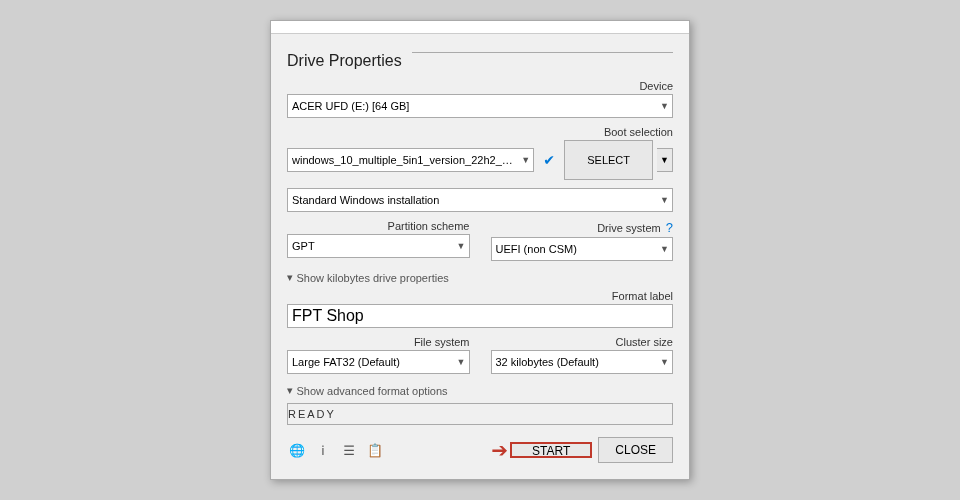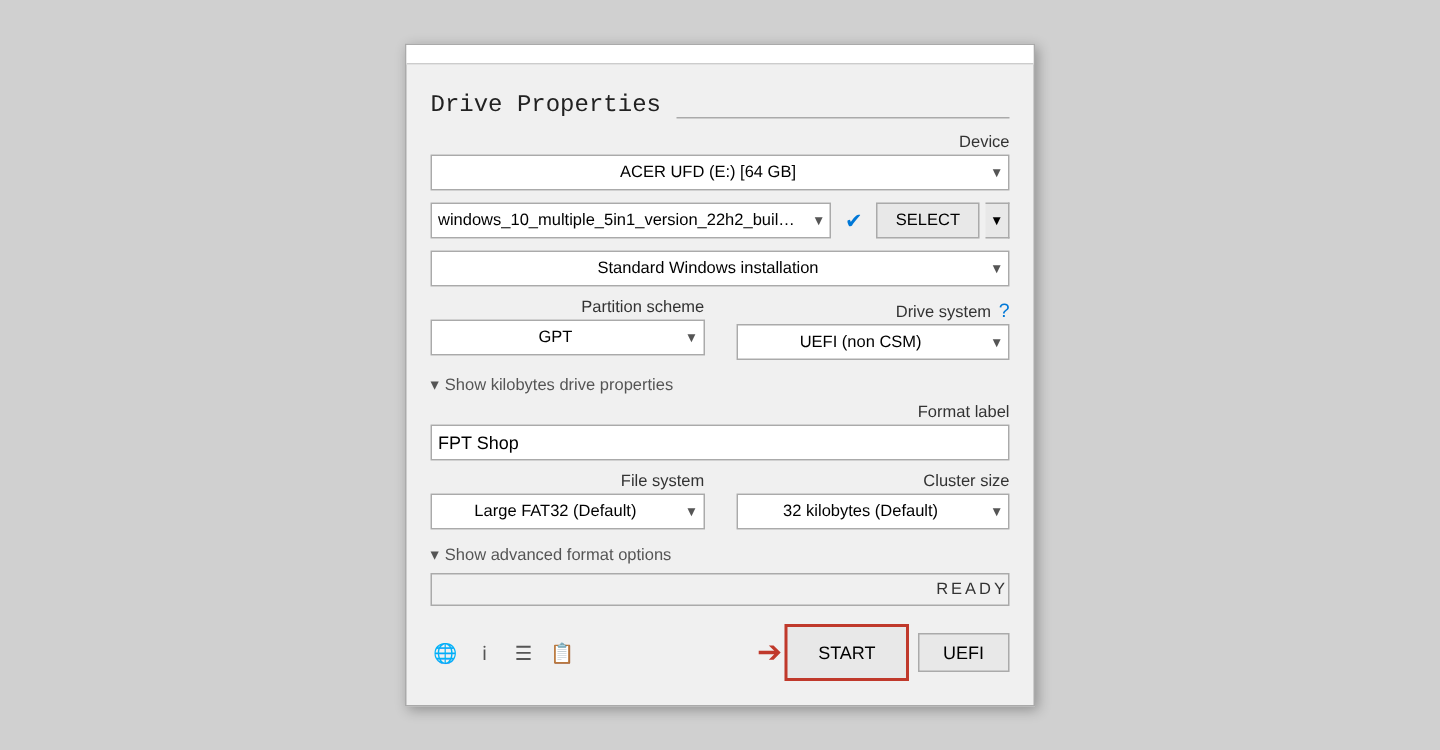--- a/index.html
+++ b/index.html
@@ -26,24 +26,23 @@
       display: flex;
       align-items: center;
       padding: 6px 8px;
       justify-content: space-between;
     }
     .content {
       padding: 12px 16px;
     }
     .section-header {
       display: flex;
-      align-items: flex-end;
+      align-items: flex-start;
       margin-bottom: 10px;
       margin-top: 6px;
-      font-family: Liberation Mono, monospace;
     }
     .section-title {
       font-size: 16px;
       font-weight: 400;
       color: #222;
       white-space: nowrap;
       margin-right: 10px;
     }
     .section-line {
       flex: 1;
@@ -66,38 +65,37 @@
     .select-ctrl {
       width: 100%;
       height: 24px;
       border: 1px solid #aaa;
       background: #fff;
       padding: 0 20px 0 4px;
       font-size: 11px;
       appearance: none;
       cursor: pointer;
       color: #000;
-      text-align: center;
     }
     .select-arrow {
       position: absolute;
       right: 4px;
       top: 50%;
       transform: translateY(-50%);
       pointer-events: none;
       font-size: 9px;
       color: #555;
     }
     .input-ctrl {
       width: 100%;
       height: 24px;
       border: 1px solid #aaa;
       background: #fff;
       padding: 0 4px;
-      font-size: 12px;
+      font-size: 16px;
       color: #000;
     }
     .boot-selection-row {
       display: flex;
       gap: 4px;
       align-items: center;
     }
     .boot-select-wrap {
       flex: 1;
       position: relative;
@@ -119,22 +117,22 @@
     .check-icon {
       width: 22px;
       height: 22px;
       display: flex;
       align-items: center;
       justify-content: center;
       color: #0078d7;
       font-size: 14px;
     }
     .select-btn {
-      height: 24px;
-      padding: 0 12px;
+      height: 40px;
+      padding: 0 22px;
       background: #e8e8e8;
       border: 1px solid #aaa;
       font-size: 11px;
       cursor: pointer;
       display: flex;
       align-items: center;
     }
     .select-btn-drop {
       height: 24px;
       width: 16px;
@@ -163,21 +161,21 @@
       cursor: pointer;
       margin-bottom: 6px;
       margin-top: 2px;
     }
     .status-bar-progress {
       height: 22px;
       background: #f0f0f0;
       border: 1px solid #aaa;
       display: flex;
       align-items: center;
-      justify-content: flex-end;
+      justify-content: flex-start;
       margin-bottom: 8px;
     }
     .status-text {
       font-size: 11px;
       color: #333;
       letter-spacing: 2px;
     }
     .bottom-toolbar {
       display: flex;
       align-items: center;
@@ -189,21 +187,21 @@
       height: 20px;
       display: flex;
       align-items: center;
       justify-content: center;
       font-size: 13px;
       cursor: pointer;
       color: #555;
     }
     .spacer { flex: 1; }
     .start-btn {
-      height: 38px;
+      height: 16px;
       padding: 0 20px;
       background: #e8e8e8;
       border: 2px solid #c0392b;
       font-size: 12px;
       cursor: pointer;
       color: #000;
     }
     .close-btn {
       height: 26px;
       padding: 0 16px;
@@ -256,20 +254,21 @@
       <div class="field-label">Device</div>
       <div class="select-wrapper">
         <select class="select-ctrl">
           <option>ACER UFD (E:) [64 GB]</option>
         </select>
         <span class="select-arrow">▼</span>
       </div>
     </div>
 
     <div class="field-group">
+      <div class="field-label">Boot selection</div>
       <div class="boot-selection-row">
         <div class="boot-select-wrap">
           <select class="boot-select">
             <option>windows_10_multiple_5in1_version_22h2_build_1904:</option>
           </select>
           <span class="select-arrow">▼</span>
         </div>
         <div class="check-icon">✔</div>
         <button class="select-btn">SELECT</button>
         <button class="select-btn-drop">▼</button>
@@ -354,17 +353,17 @@
     <div class="bottom-toolbar">
       <span class="tool-icon">🌐</span>
       <span class="tool-icon">ℹ</span>
       <span class="tool-icon">☰</span>
       <span class="tool-icon">📋</span>
       <div class="spacer"></div>
       <div class="start-btn-wrap">
         <span class="arrow-absolute">➔</span>
         <button class="start-btn">START</button>
       </div>
-      <button class="close-btn">UEFI</button>
+      <button class="close-btn">CLOSE</button>
     </div>
   </div>
 
 </div>
 
 </body></html>

